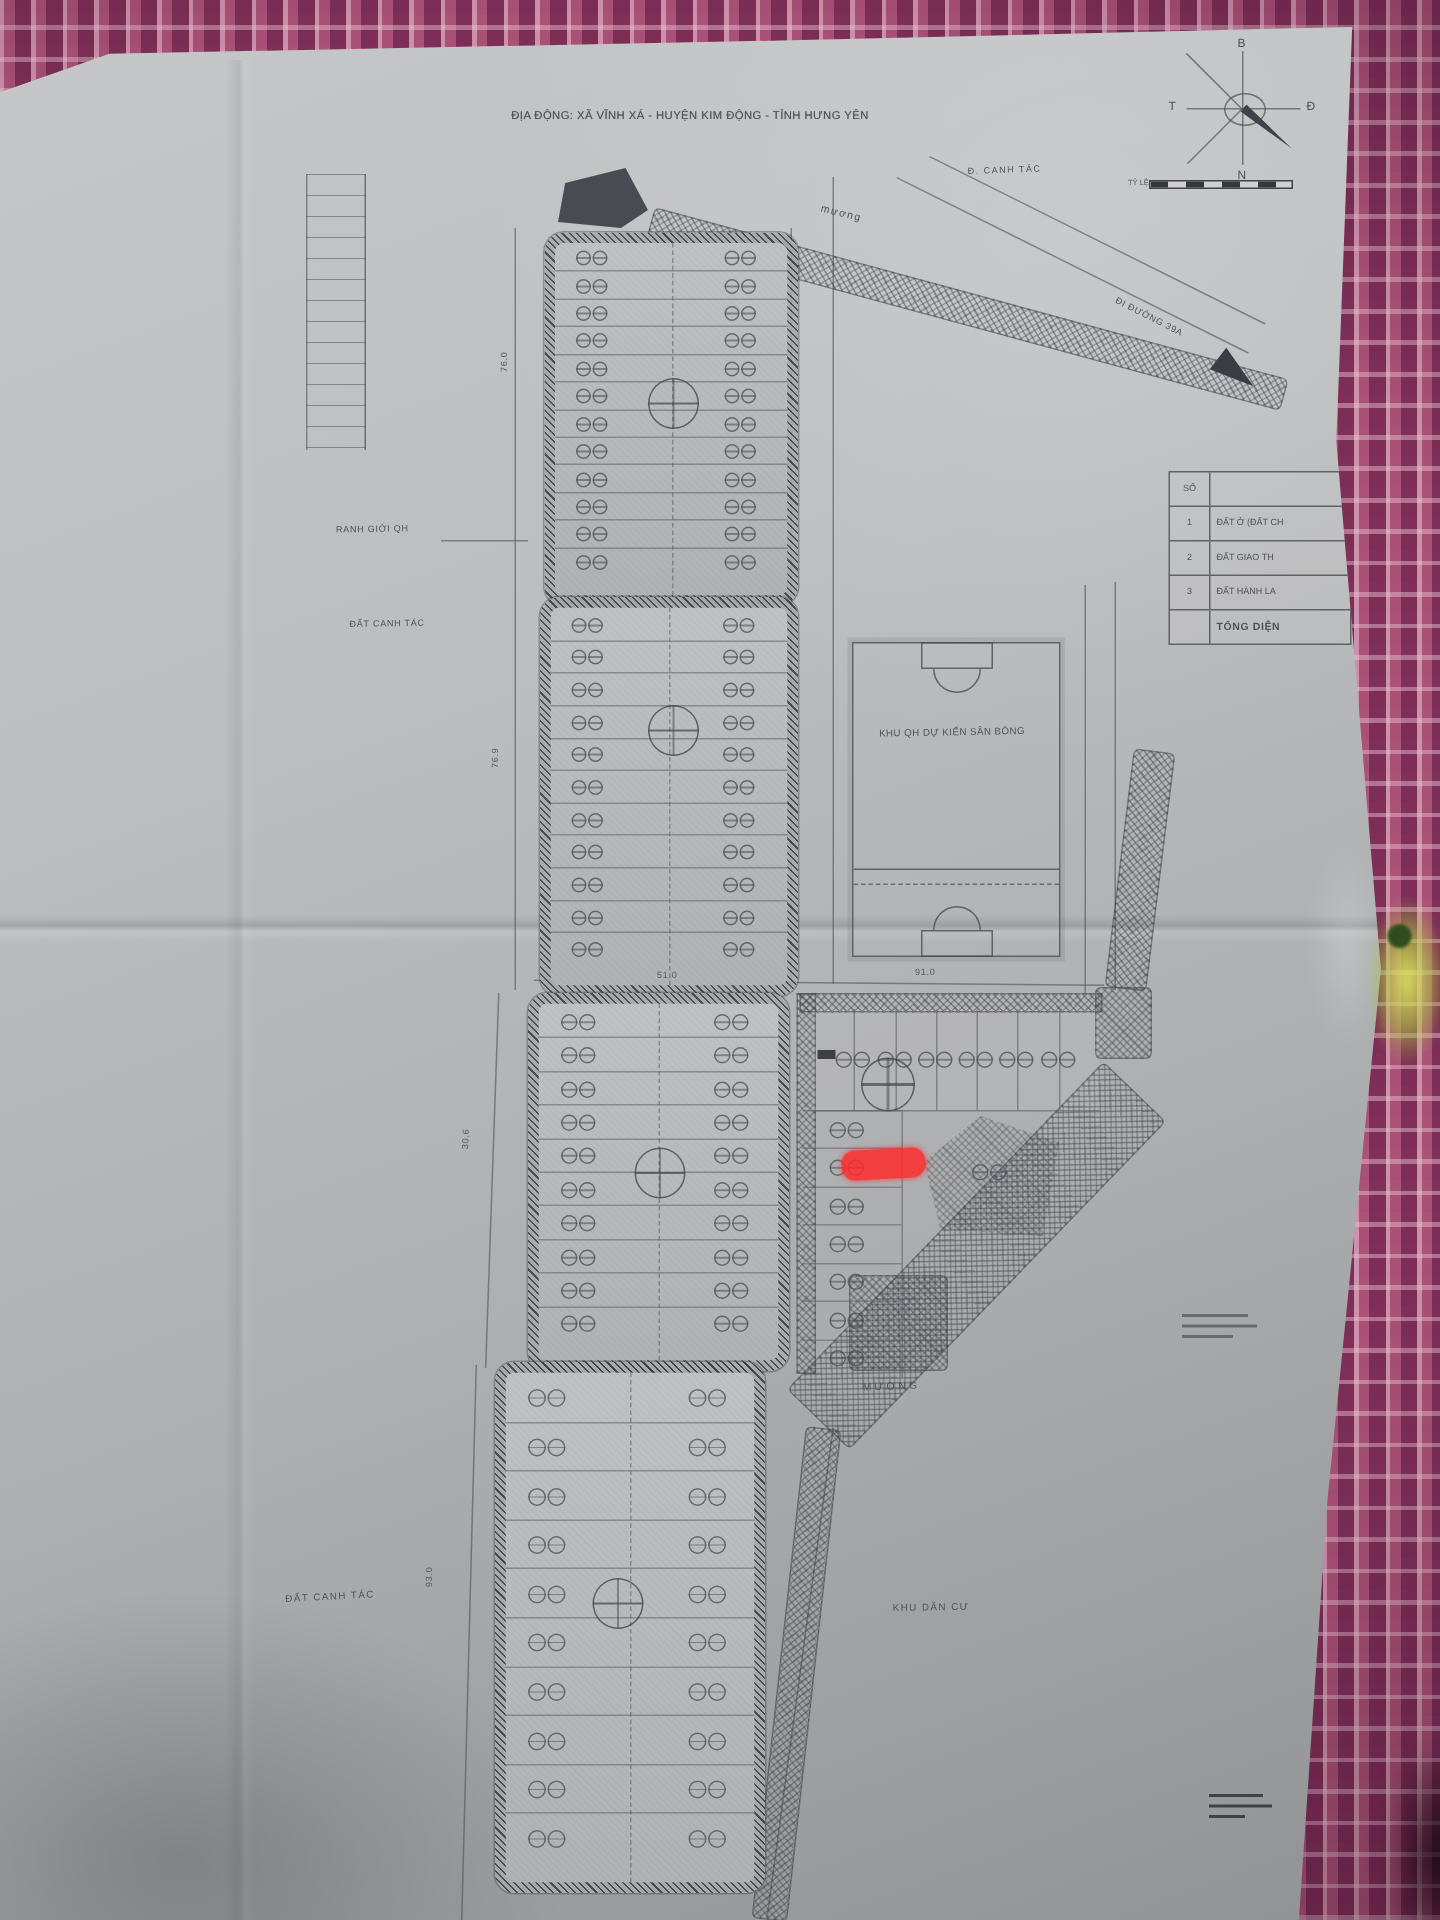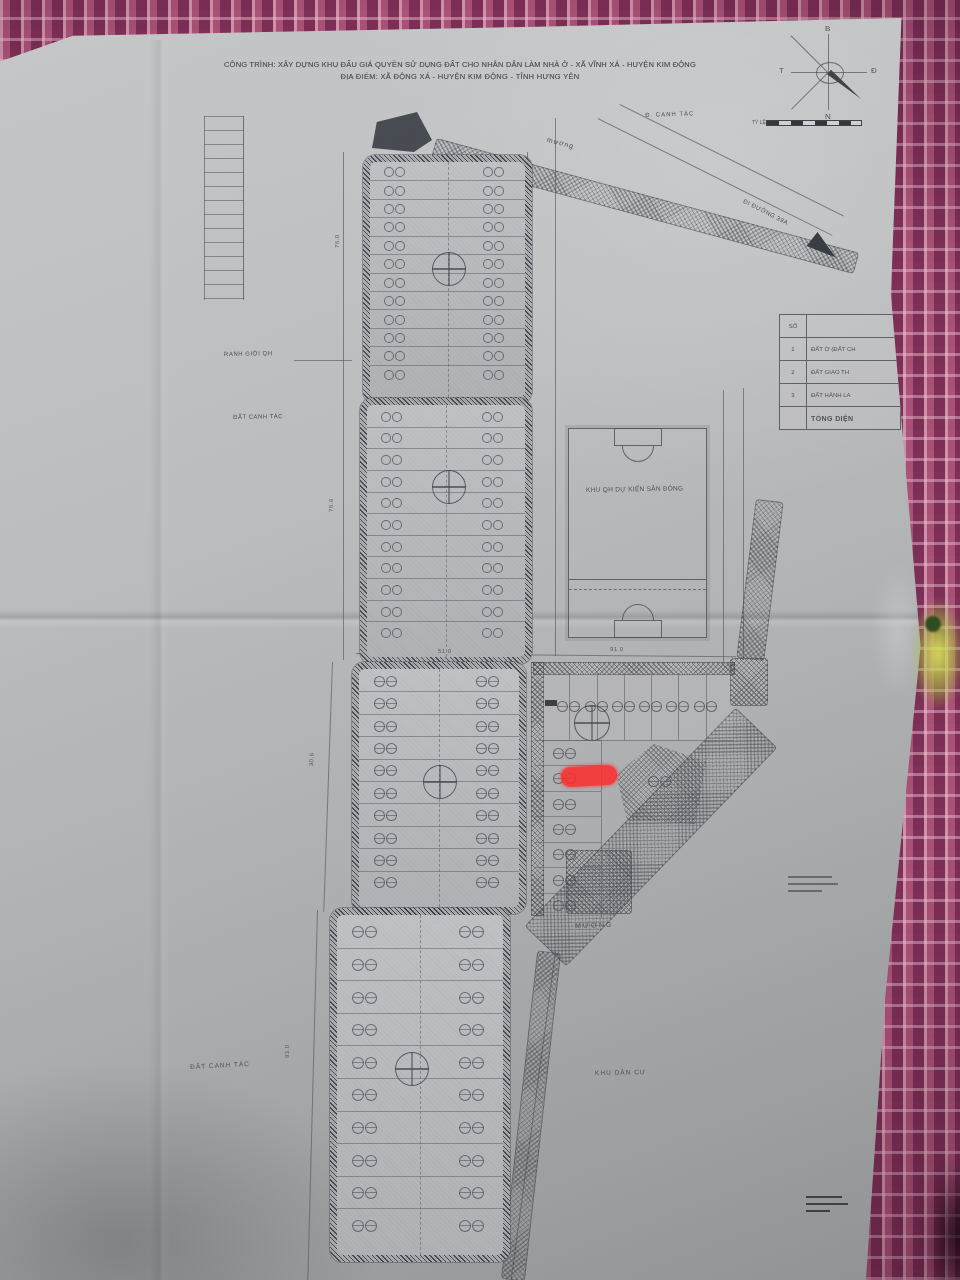--- a/index.html
+++ b/index.html
@@ -123,22 +123,21 @@
 <div class="fabric"></div>
 <div class="fabric-shade"></div>
 <div class="smudge dark-corner"></div>
 
 <div class="paper">
   <div class="crease-h"></div>
   <div class="crease-v"></div>
   <div class="shade-bl"></div>
   <div class="fold-light"></div>
 
-  <div class="sub sub1">CÔNG TRÌNH: XÂY DỰNG KHU ĐẤU GIÁ QUYỀN SỬ DỤNG ĐẤT CHO NHÂN DÂN LÀM NHÀ Ở - XÃ VĨNH XÁ - HUYỆN KIM ĐỘNG</div>
-  <div class="sub sub2">ĐỊA ĐIỂM: XÃ ĐỘNG XÁ - HUYỆN KIM ĐỘNG - TỈNH HƯNG YÊN</div>
+  <div class="sub sub2">ĐỊA ĐỘNG: XÃ VĨNH XÁ - HUYỆN KIM ĐỘNG - TỈNH HƯNG YÊN</div>
 
   <div class="compass">
     <div class="axis" style="left:45px;top:8px;width:1px;height:76px;"></div>
     <div class="axis" style="left:8px;top:46px;width:76px;height:1px;"></div>
     <div class="axis" style="left:45px;top:46px;width:1px;height:52px;transform:rotate(45deg);transform-origin:0 0;"></div>
     <div class="axis" style="left:45px;top:46px;width:1px;height:52px;transform:rotate(135deg);transform-origin:0 0;"></div>
     <div class="ring"></div>
     <div class="needle"></div>
     <span class="letter" style="left:42px;top:-2px;">B</span>
     <span class="letter" style="left:42px;top:86px;">N</span>

